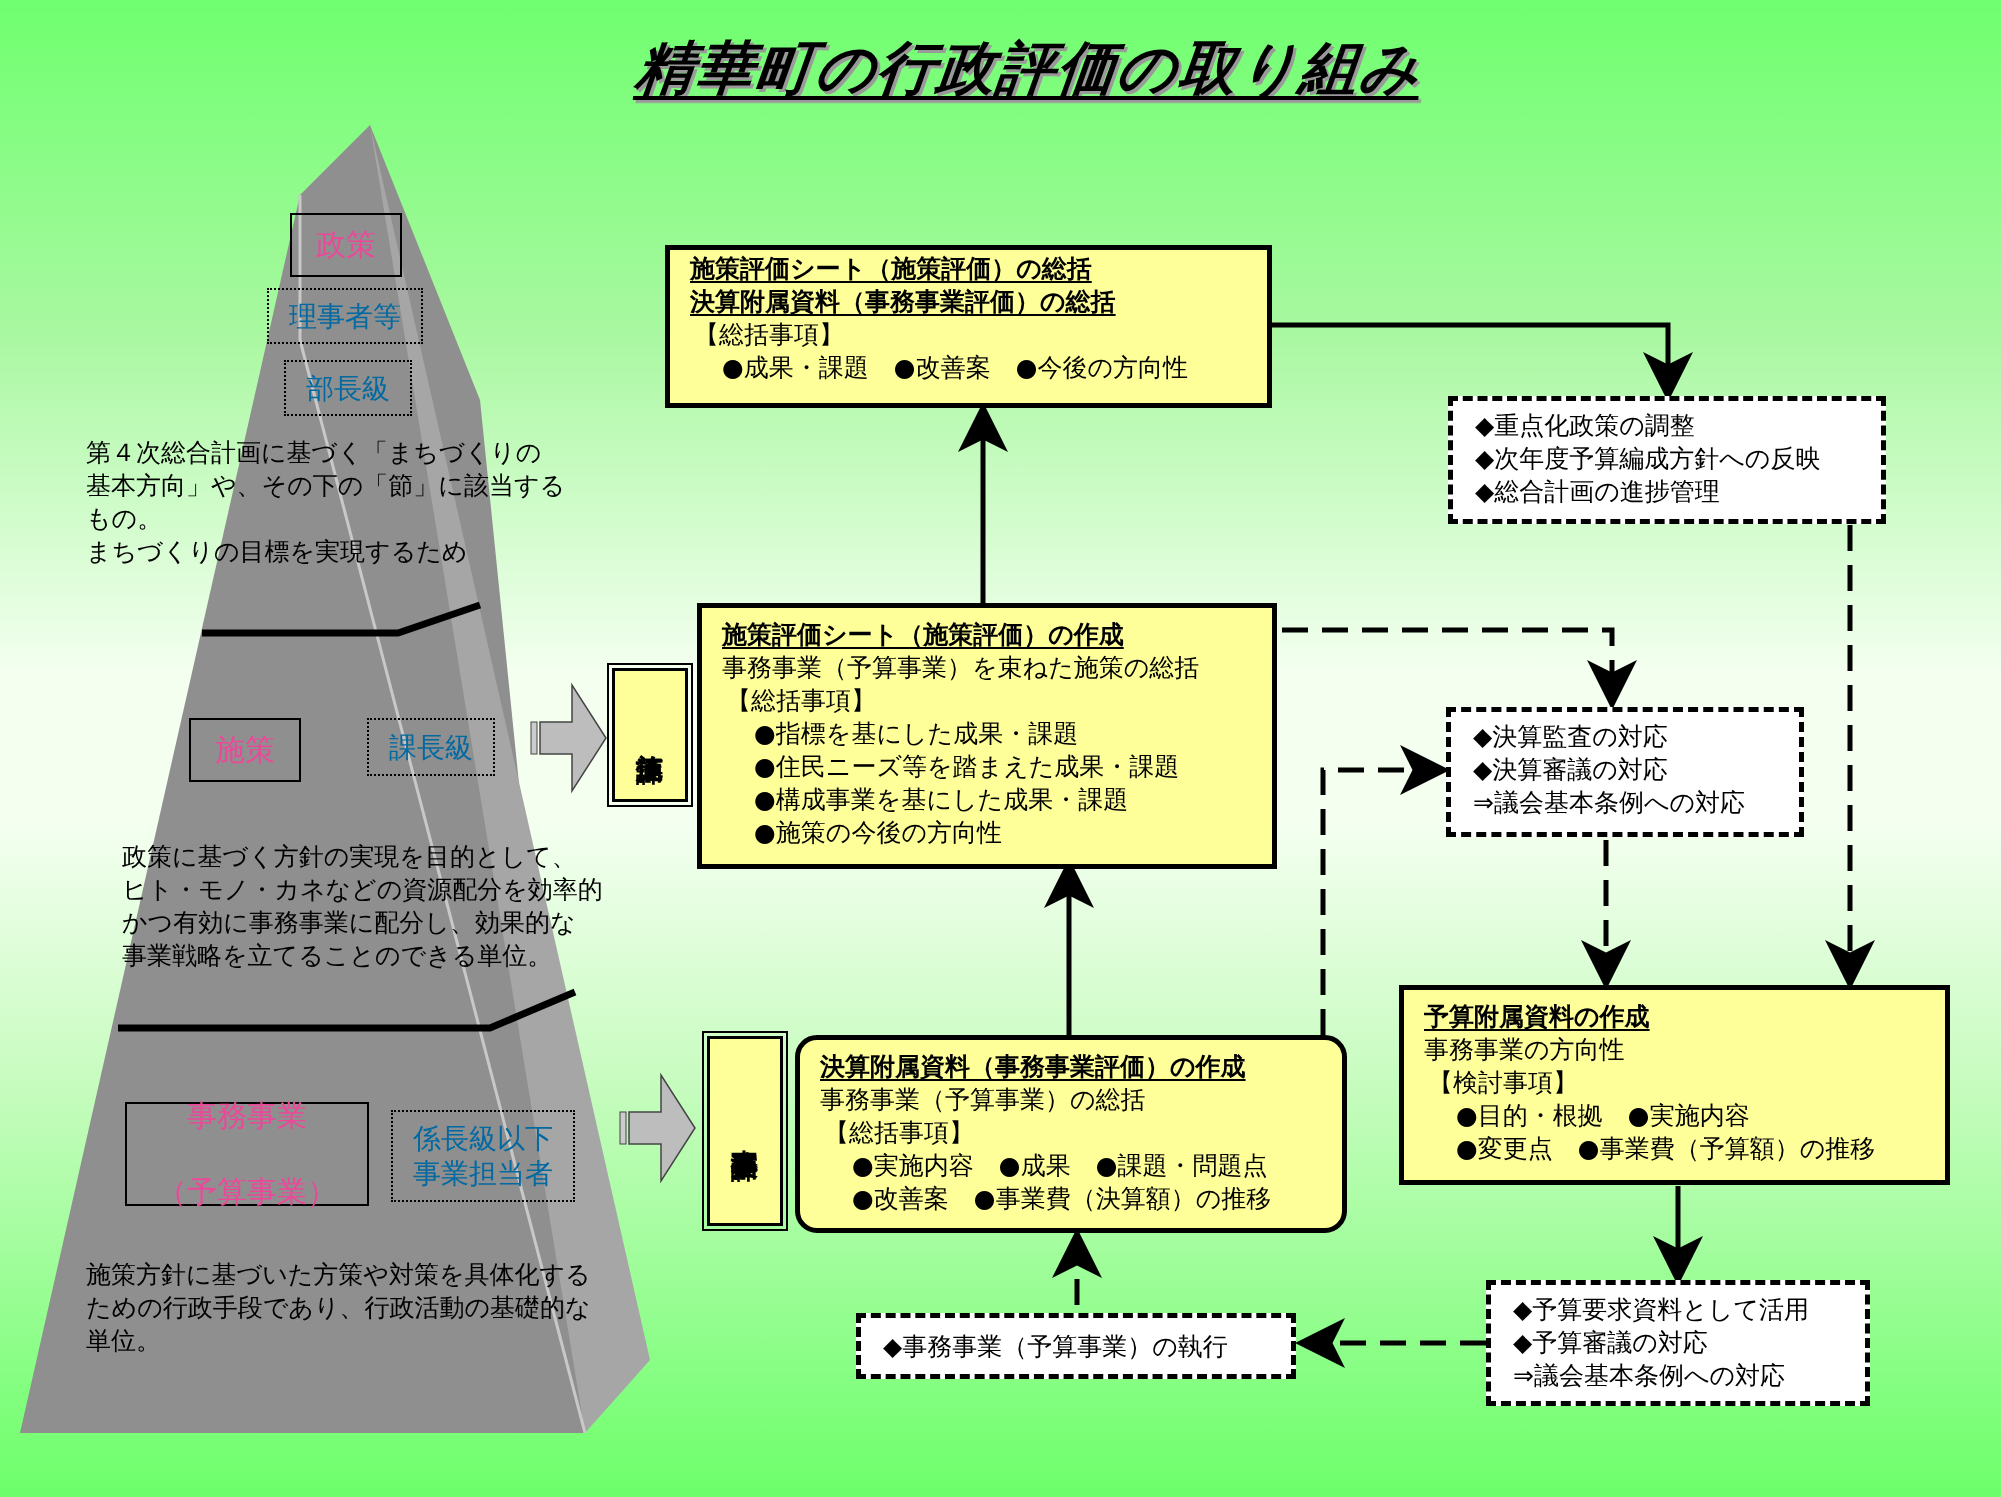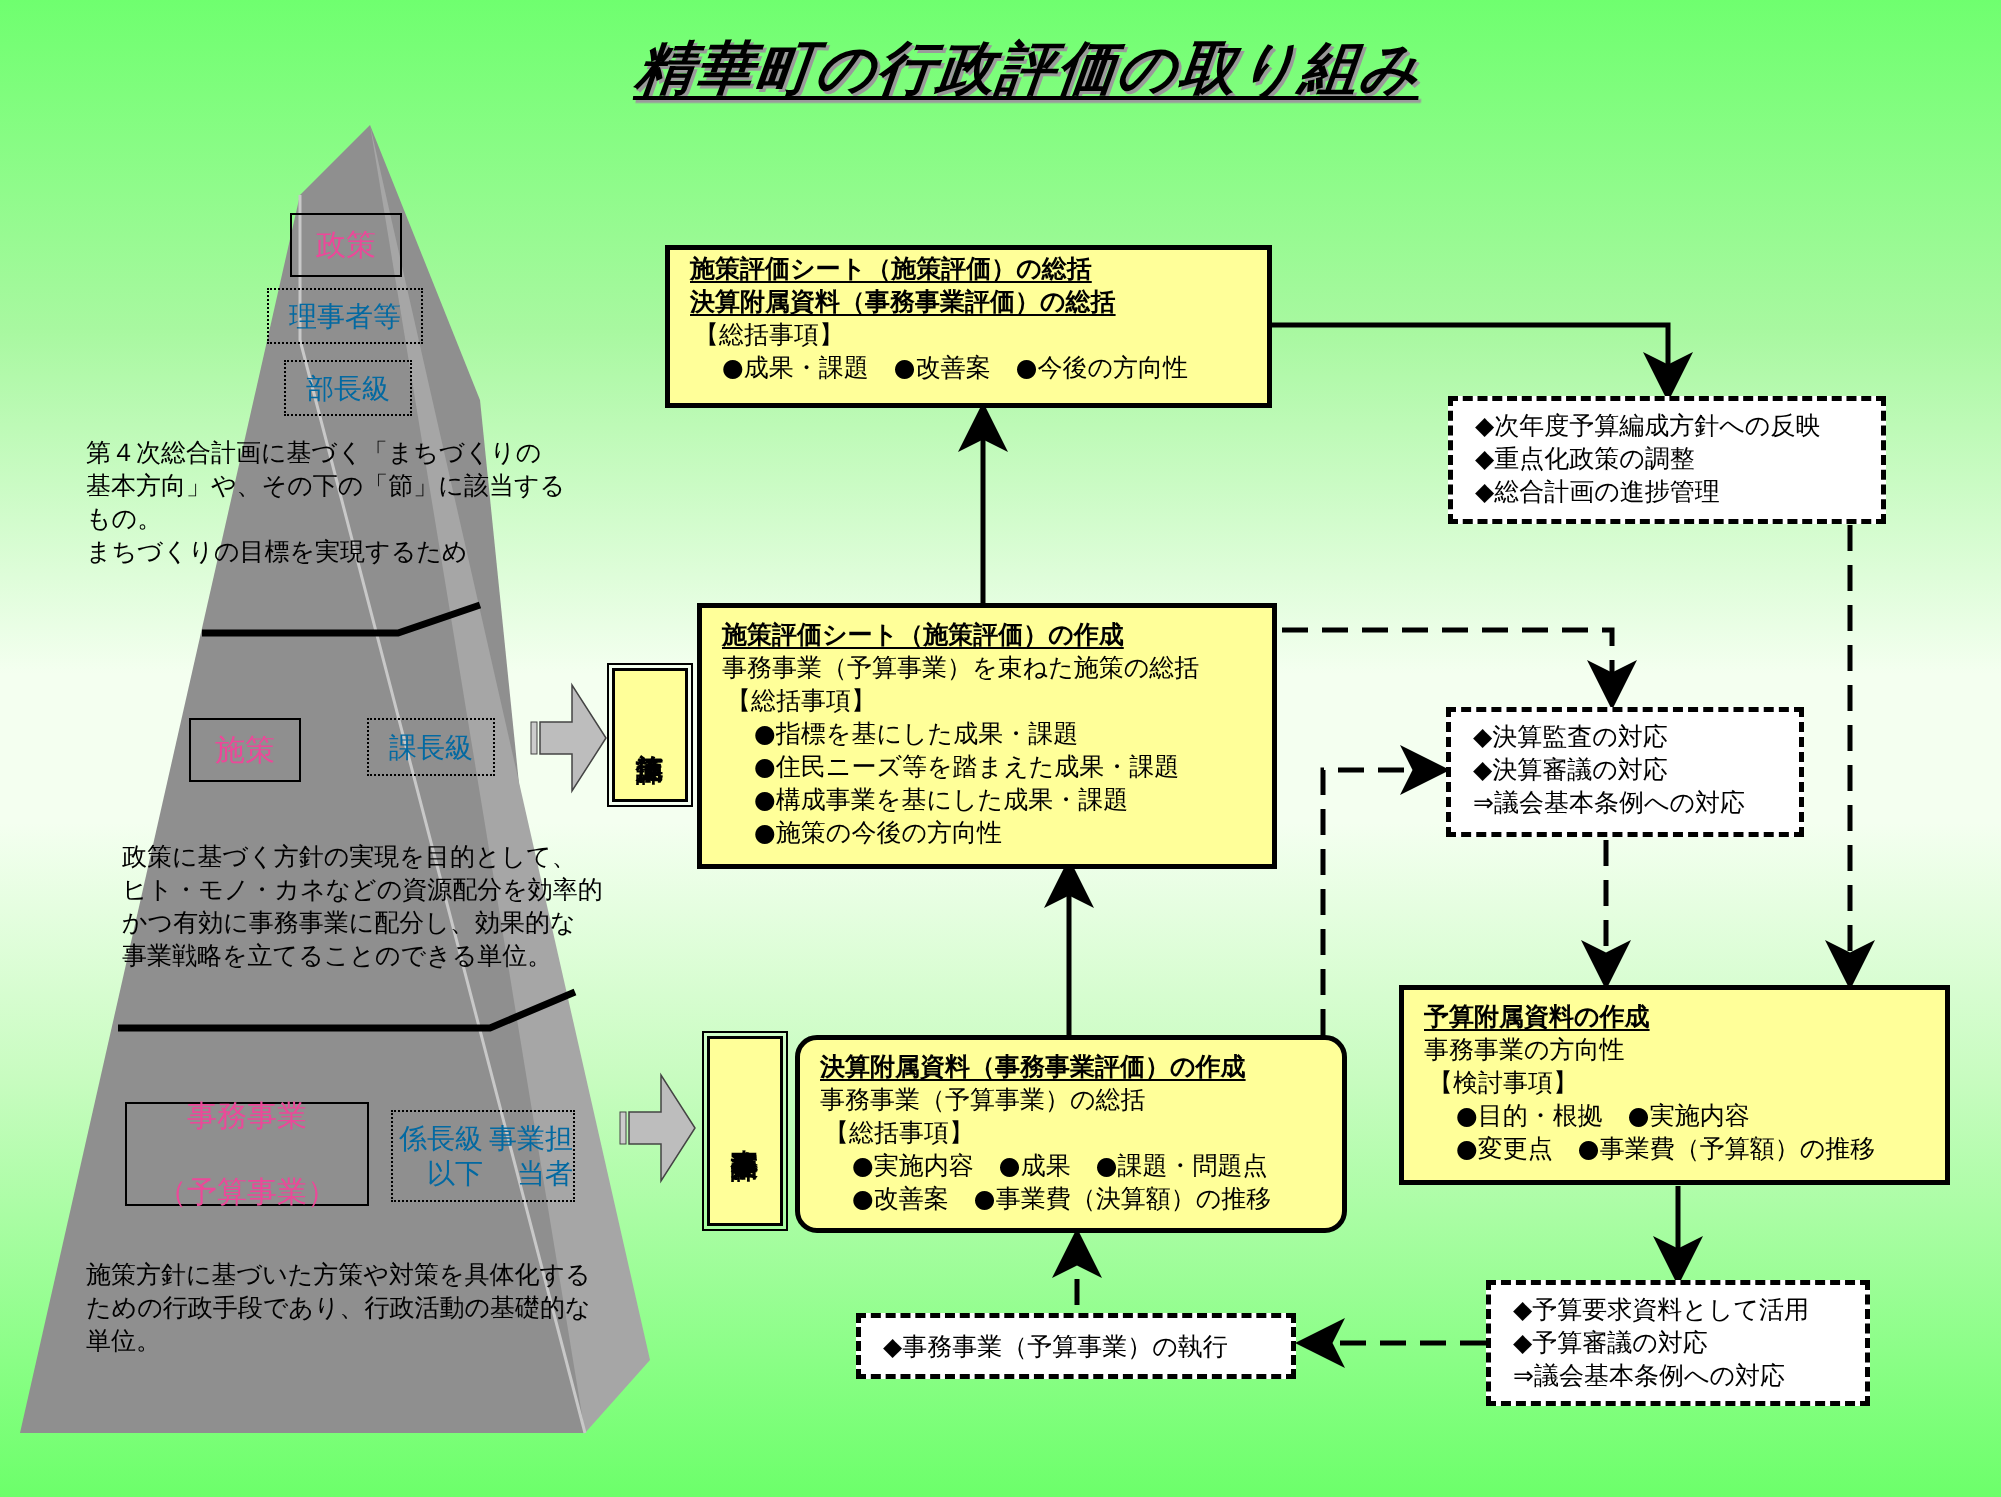--- a/index.html
+++ b/index.html
@@ -89,21 +89,21 @@
   <div>政策に基づく方針の実現を目的として、</div>
   <div>ヒト・モノ・カネなどの資源配分を効率的</div>
   <div>かつ有効に事務事業に配分し、効果的な</div>
   <div>事業戦略を立てることのできる単位。</div>
 </div>
 
 <div class="abs py-box-solid" style="left:125px;top:1102px;width:240px;height:100px;flex-direction:column;line-height:40px;gap:36px;">
   <div>事務事業</div>
   <div>（予算事業）</div>
 </div>
-<div class="abs py-box-dot" style="left:391px;top:1110px;width:180px;height:88px;flex-direction:row;">
+<div class="abs py-box-dot" style="left:391px;top:1110px;width:180px;height:88px;flex-direction:column;">
   <div>係長級以下</div>
   <div>事業担当者</div>
 </div>
 <div class="abs py-text" style="left:86px;top:1258px;">
   <div>施策方針に基づいた方策や対策を具体化する</div>
   <div>ための行政手段であり、行政活動の基礎的な</div>
   <div>単位。</div>
 </div>
 
 <div class="abs vlabel" style="left:612px;top:668px;width:76px;height:134px;">
@@ -140,22 +140,22 @@
 
 <div class="abs ybox" style="left:1399px;top:985px;width:551px;height:200px;">
   <div class="head">予算附属資料の作成</div>
   <div>事務事業の方向性</div>
   <div class="sub">【検討事項】</div>
   <div class="bul">●目的・根拠　●実施内容</div>
   <div class="bul">●変更点　●事業費（予算額）の推移</div>
 </div>
 
 <div class="abs wbox" style="left:1448px;top:396px;width:438px;height:128px;border:5px dashed #000;">
+  <div>◆重点化政策の調整</div>
   <div>◆次年度予算編成方針への反映</div>
-  <div>◆重点化政策の調整</div>
   <div>◆総合計画の進捗管理</div>
 </div>
 
 <div class="abs wbox" style="left:1446px;top:707px;width:358px;height:130px;border:5px dashed #000;">
   <div>◆決算監査の対応</div>
   <div>◆決算審議の対応</div>
   <div>⇒議会基本条例への対応</div>
 </div>
 
 <div class="abs wbox" style="left:1486px;top:1280px;width:384px;height:126px;border:5px dashed #000;">

